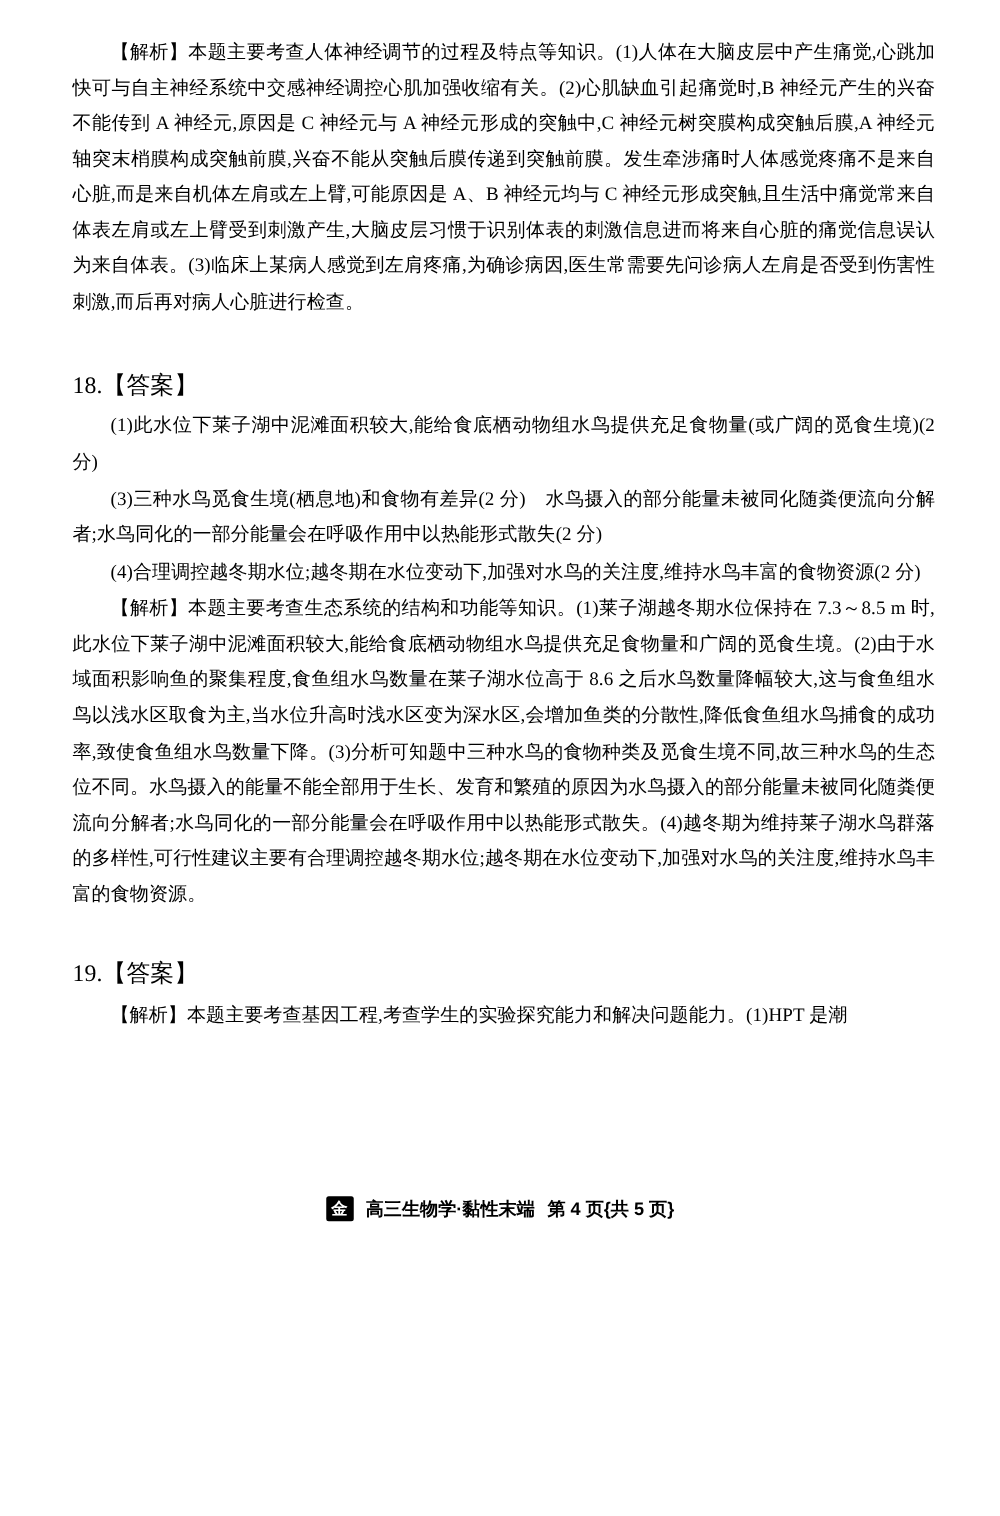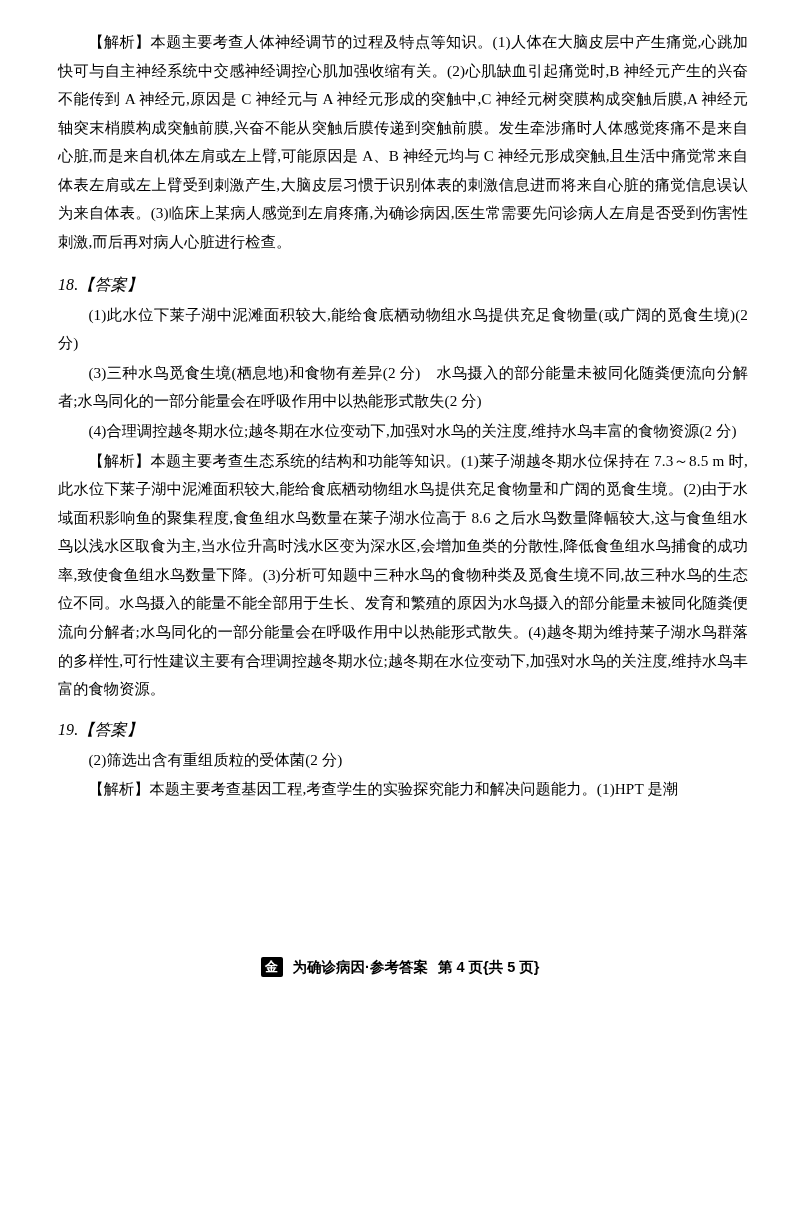--- a/index.html
+++ b/index.html
@@ -30,25 +30,24 @@
     margin: 0;
     font-size: 15.2px;
     line-height: 1.88;
     text-align: justify;
     text-justify: inter-ideograph;
     letter-spacing: 0.1px;
   }
   .indent { text-indent: 2em; }
   .blk { margin-bottom: 1px; }
   .qnum {
-    margin-top: 4px;
+    margin-top: 25px;
     margin-bottom: 1px;
-    font-size: 16px;
+    font-size: 19px;
     line-height: 1.88;
-    font-style: italic;
   }
   .gap-a { height: 8px; }
   .gap-b { height: 6px; }
 
   
   .footer {
     position: absolute;
     left: 0;
     bottom: 34px;
     width: 800px;
@@ -95,26 +94,25 @@
     <p class="indent blk">(1)此水位下莱子湖中泥滩面积较大,能给食底栖动物组水鸟提供充足食物量(或广阔的觅食生境)(2 分)</p>
     <p class="indent blk">(3)三种水鸟觅食生境(栖息地)和食物有差异(2 分)　水鸟摄入的部分能量未被同化随粪便流向分解者;水鸟同化的一部分能量会在呼吸作用中以热能形式散失(2 分)</p>
     <p class="indent blk">(4)合理调控越冬期水位;越冬期在水位变动下,加强对水鸟的关注度,维持水鸟丰富的食物资源(2 分)</p>
 
     <p class="indent blk">【解析】本题主要考查生态系统的结构和功能等知识。(1)莱子湖越冬期水位保持在 7.3～8.5 m 时,此水位下莱子湖中泥滩面积较大,能给食底栖动物组水鸟提供充足食物量和广阔的觅食生境。(2)由于水域面积影响鱼的聚集程度,食鱼组水鸟数量在莱子湖水位高于 8.6 之后水鸟数量降幅较大,这与食鱼组水鸟以浅水区取食为主,当水位升高时浅水区变为深水区,会增加鱼类的分散性,降低食鱼组水鸟捕食的成功率,致使食鱼组水鸟数量下降。(3)分析可知题中三种水鸟的食物种类及觅食生境不同,故三种水鸟的生态位不同。水鸟摄入的能量不能全部用于生长、发育和繁殖的原因为水鸟摄入的部分能量未被同化随粪便流向分解者;水鸟同化的一部分能量会在呼吸作用中以热能形式散失。(4)越冬期为维持莱子湖水鸟群落的多样性,可行性建议主要有合理调控越冬期水位;越冬期在水位变动下,加强对水鸟的关注度,维持水鸟丰富的食物资源。</p>
 
     <div class="gap-b"></div>
 
     <p class="qnum"><span>19.</span><span>【答案】</span></p>
 
-    <p class="indent blk">(2)筛选出含有重组质粒的受体菌(2 分)</p>
 
     <p class="indent blk">【解析】本题主要考查基因工程,考查学生的实验探究能力和解决问题能力。(1)HPT 是潮</p>
 
   </div>
 
   <div class="footer">
     <div class="footer-inner">
       <span class="logo-box">金</span>
-      <span class="footer-text">为确诊病因·参考答案</span>
+      <span class="footer-text">高三生物学·黏性末端</span>
       <span class="footer-page">第 4 页{共 5 页}</span>
     </div>
   </div>
 </div>
 
 </body></html>

